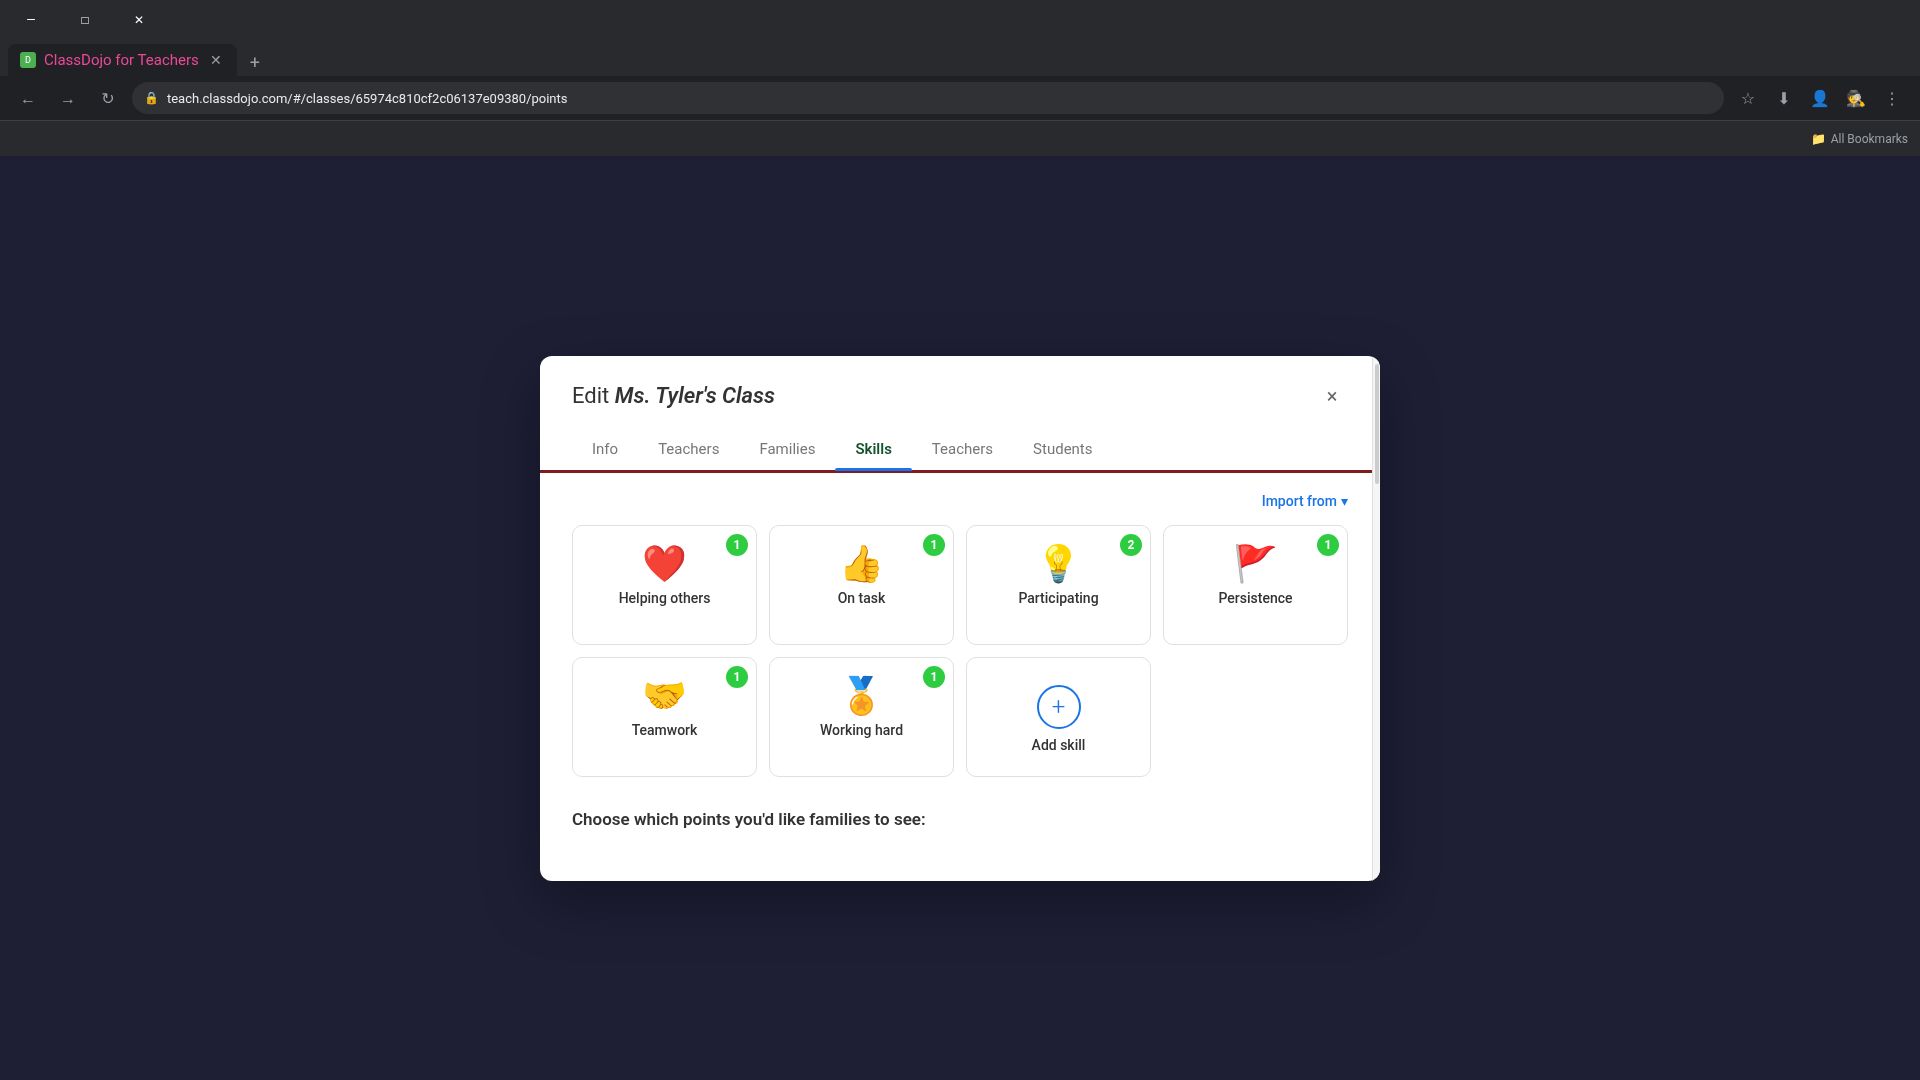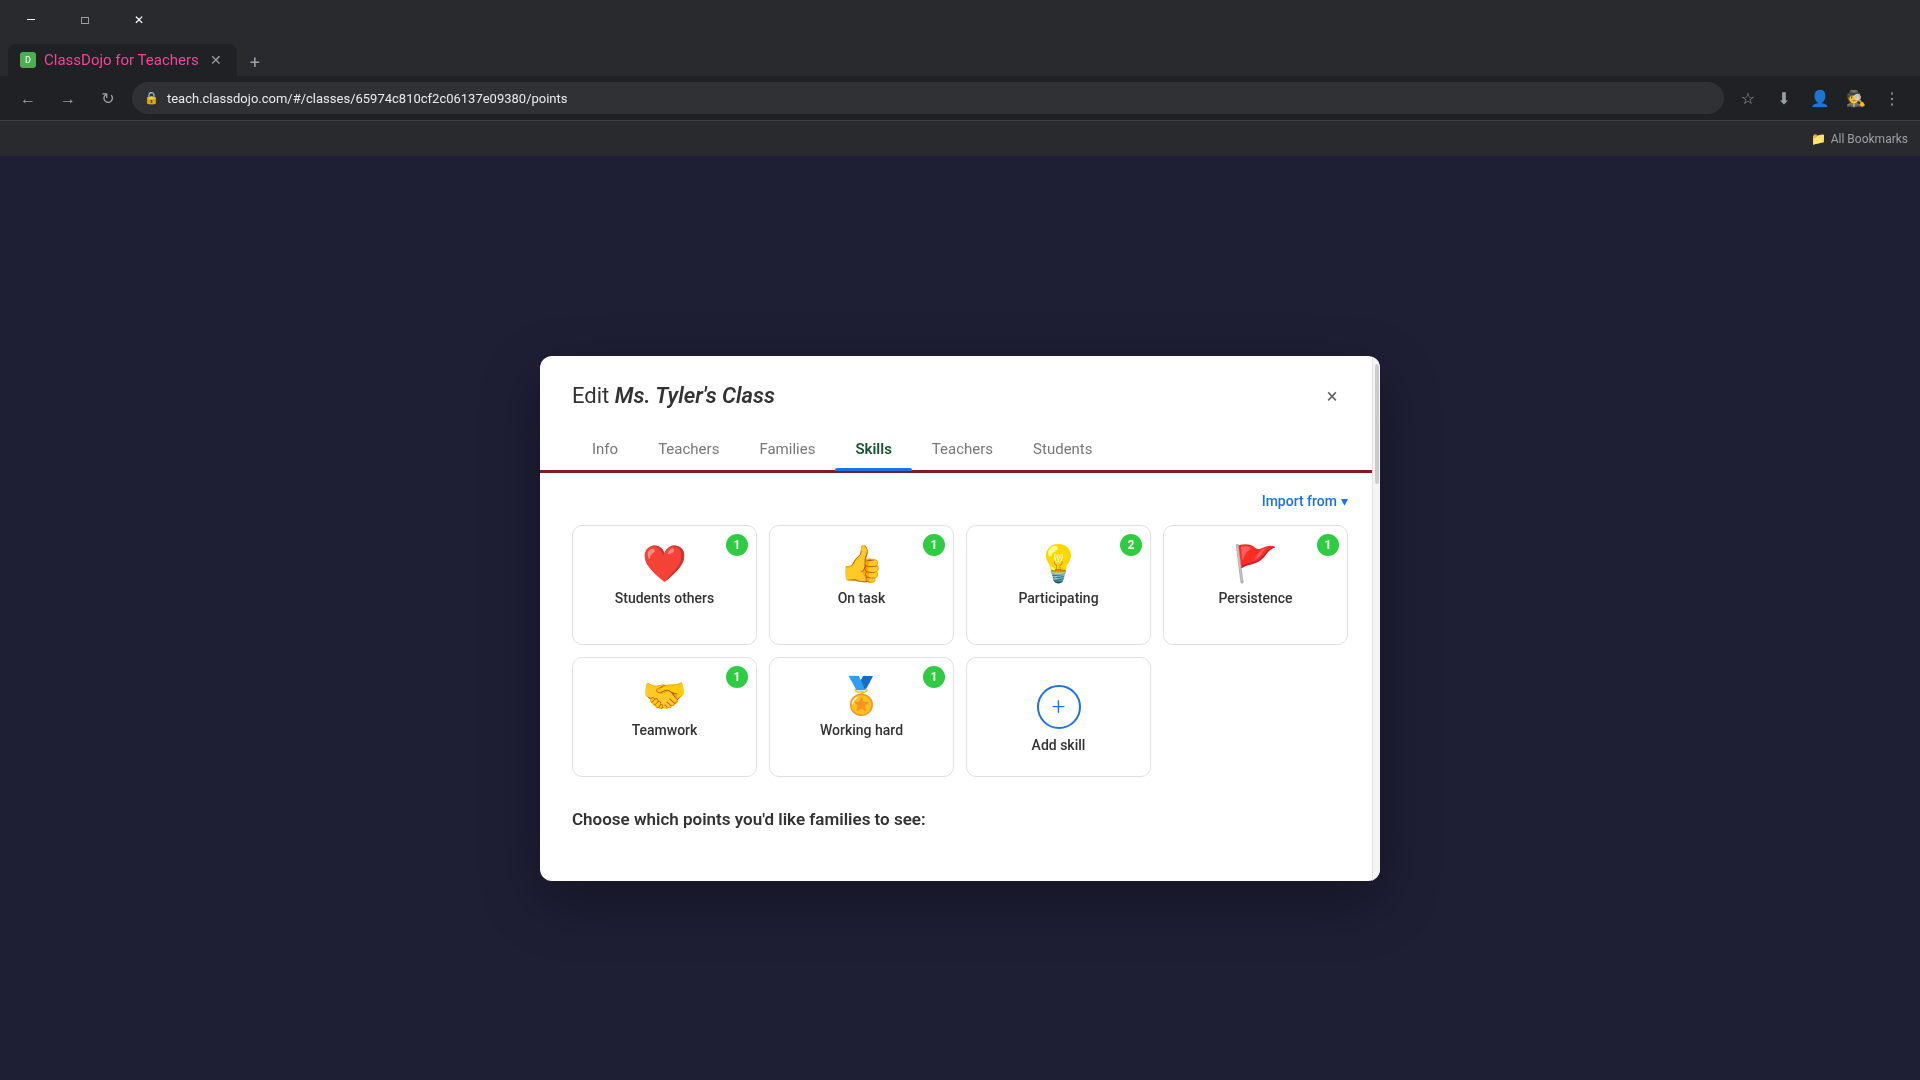--- a/index.html
+++ b/index.html
@@ -489,21 +489,21 @@
             <span>Import from</span>
             <span>▾</span>
           </div>
         </div>
 
         <div class="skills-grid">
 
           <div class="skill-card">
             <div class="skill-badge">1</div>
             <div class="skill-icon">❤️</div>
-            <div class="skill-label">Students others</div>
+            <div class="skill-label">Helping others</div>
           </div>
 
           <div class="skill-card">
             <div class="skill-badge">1</div>
             <div class="skill-icon">👍</div>
             <div class="skill-label">On task</div>
           </div>
 
           <div class="skill-card">
             <div class="skill-badge">2</div>

